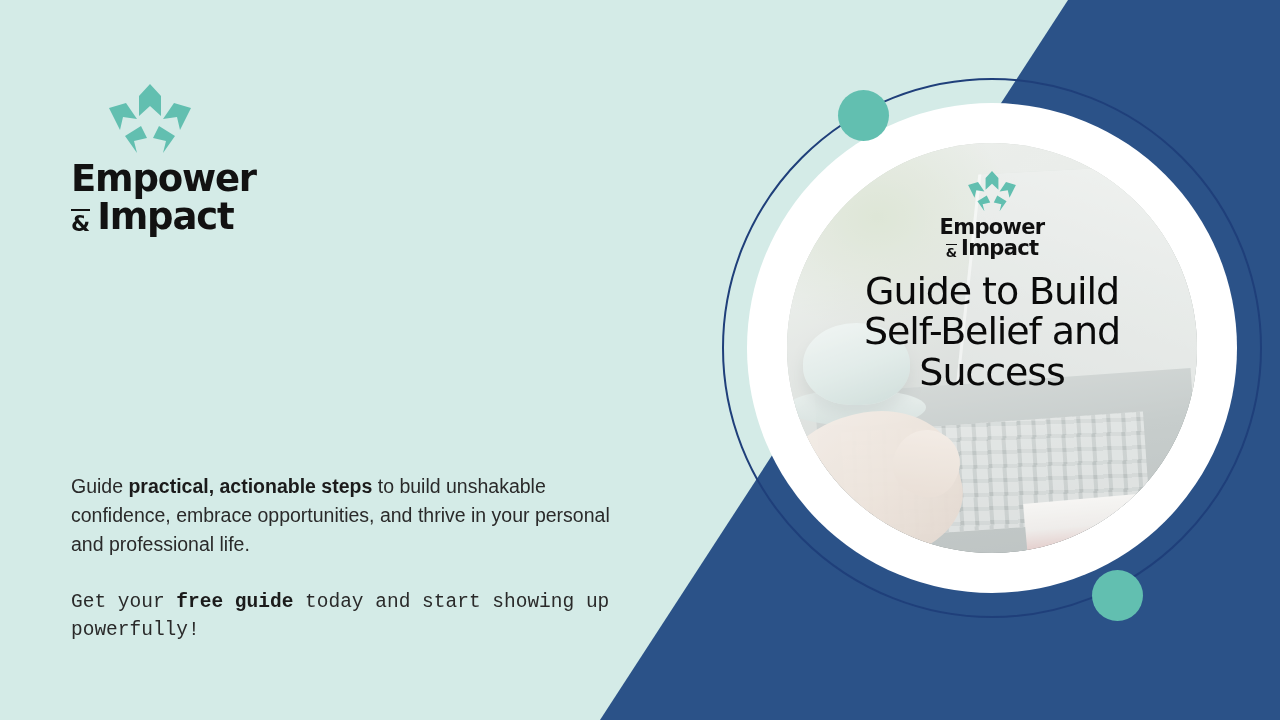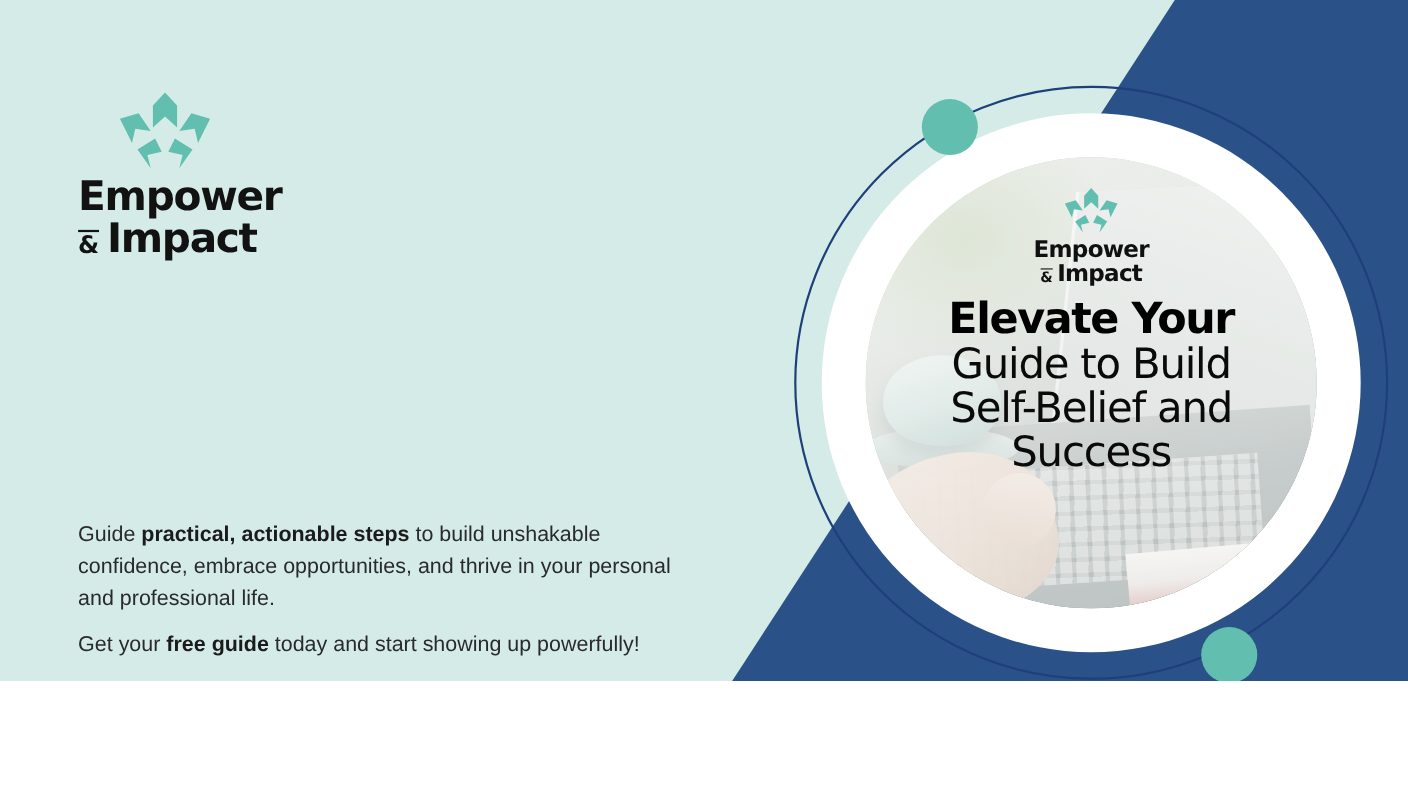--- a/index.html
+++ b/index.html
@@ -8,21 +8,21 @@
     padding: 0;
     background: #ffffff;
   }
   body {
     font-family: "Liberation Sans", sans-serif;
   }
 
   .canvas {
     position: relative;
     width: 1280px;
-    height: 619px;
+    height: 720px;
     overflow: hidden;
     background: #d4ebe7;
   }
 
   
   .bg-mint {
     position: absolute;
     inset: 0;
     background: #d4ebe7;
   }
@@ -125,21 +125,22 @@
     width: 545px;
   }
   .body-para {
     font-family: "Liberation Sans", sans-serif;
     font-size: 19.5px;
     line-height: 1.48;
     color: #2a2a2a;
     margin: 0;
   }
   .body-para + .body-para {
-    margin-top: 13px;
+    margin-top: 29px;
+    font-family: Liberation Mono, monospace;
   }
   .body-para b {
     font-weight: 700;
     color: #1b1b1b;
     text-align: center;
   }
 
   
   .circle-stage {
     position: absolute;
@@ -435,21 +436,20 @@
         </svg>
         <div class="inner-wordmark">
           <span class="inner-word-empower">Empower</span>
           <span class="inner-word-row2">
             <span class="inner-amp">&amp;</span>
             <span class="inner-word-impact">Impact</span>
           </span>
         </div>
 
         <div class="photo-title">
-          <span class="photo-title-bold">Elevate Your</span>
           <span class="photo-title-reg">Guide  to Build</span>
           <span class="photo-title-reg">Self-Belief and</span>
           <span class="photo-title-reg">Success</span>
         </div>
       </div>
     </div>
 
     <div class="dot dot-top"></div>
     <div class="dot dot-bottom"></div>
 

